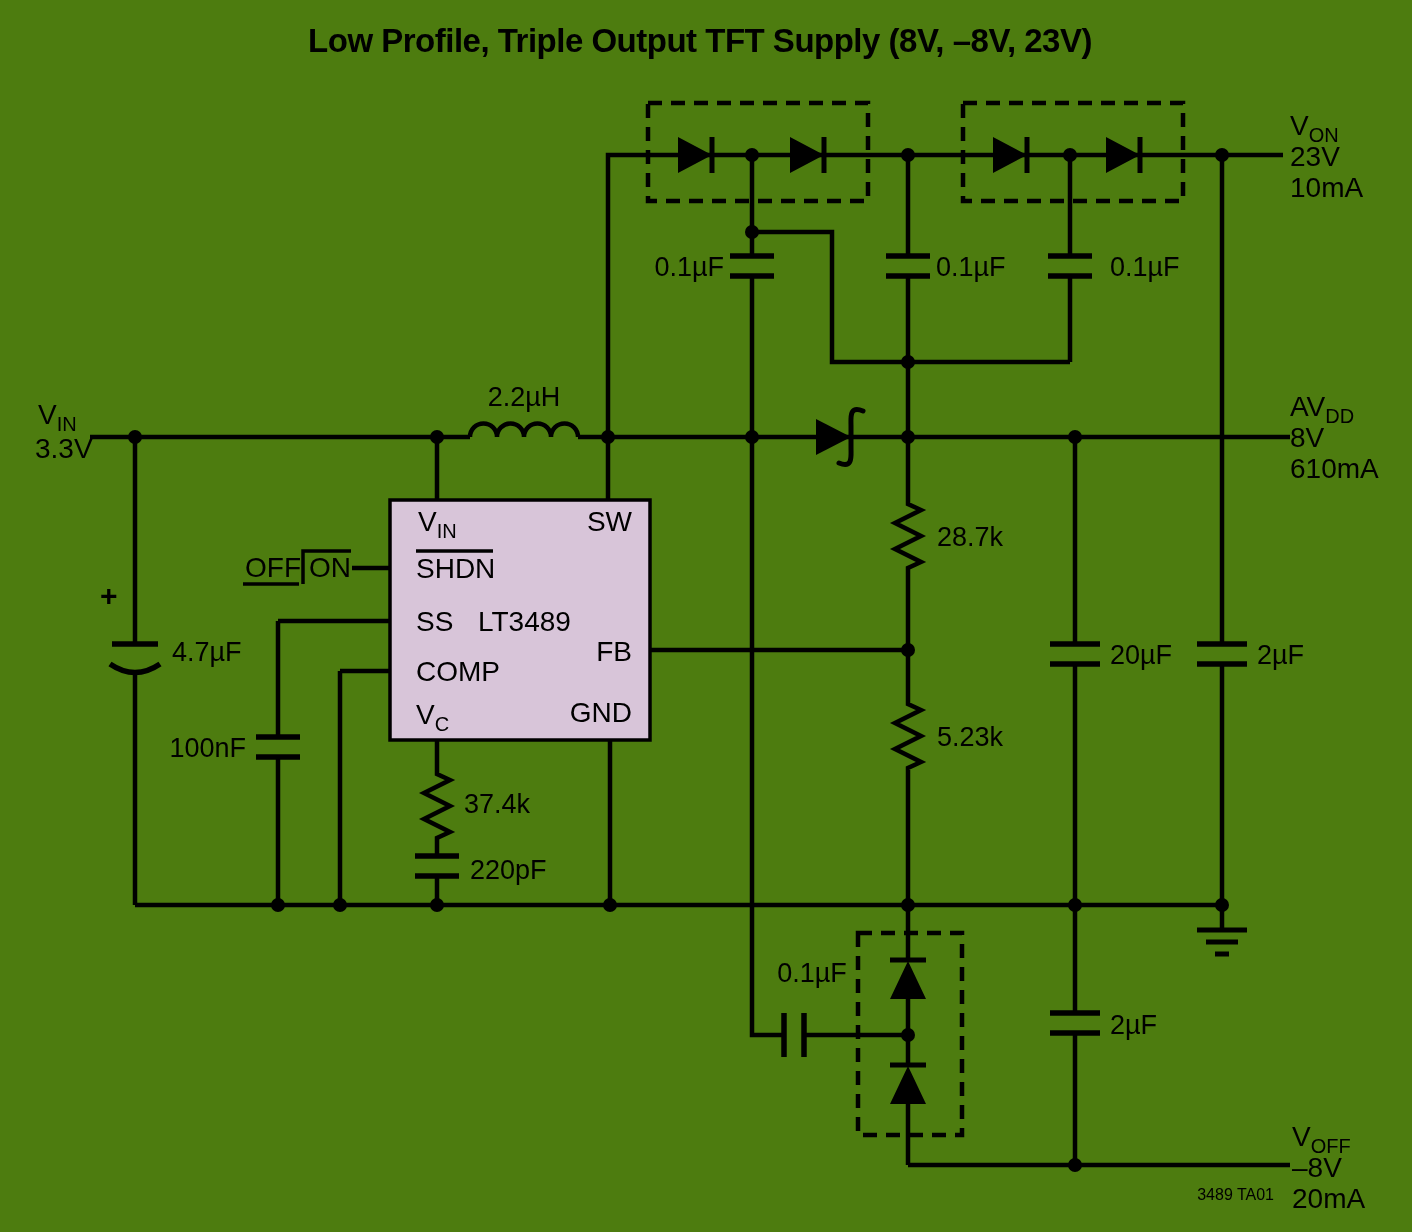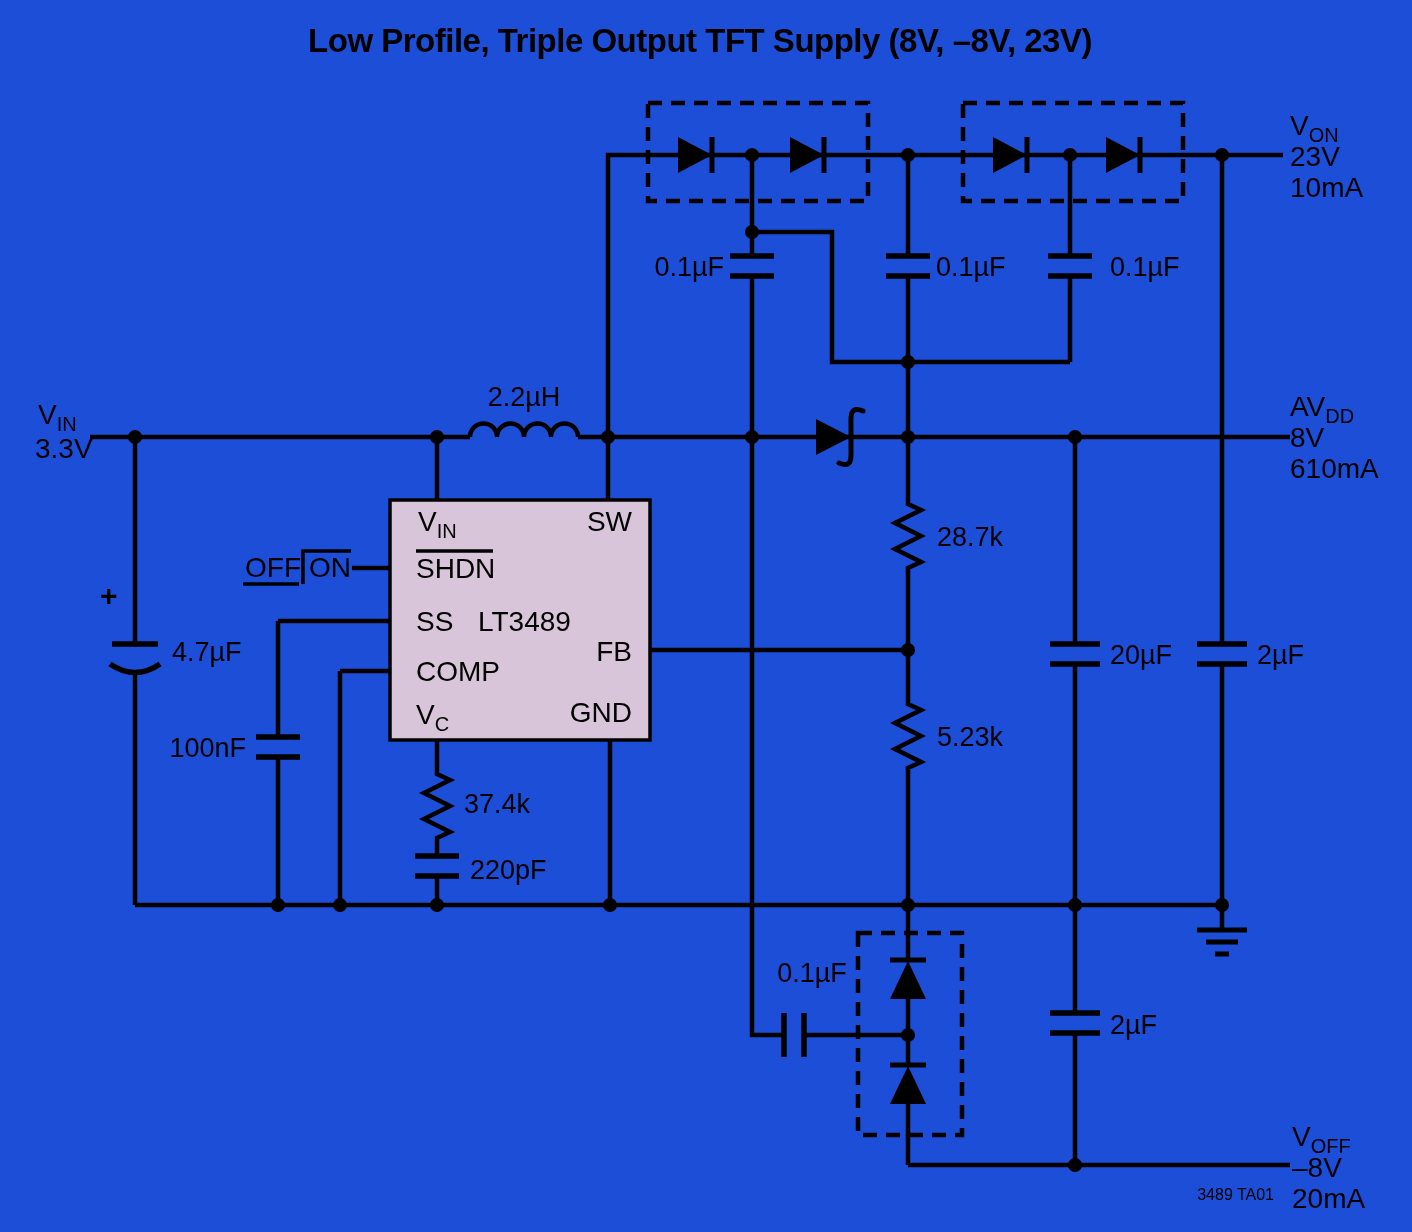--- a/index.html
+++ b/index.html
@@ -1,16 +1,16 @@
 <!DOCTYPE html>
 <html><head>
 <meta charset="utf-8">
 <style>
   html,body{margin:0;padding:0;background:#ffffff;}
-  .stage{width:1412px;height:1232px;position:relative;background:#1d4ed8;}
+  .stage{width:1412px;height:1232px;position:relative;background:#4d7c0f;}
   svg{display:block;}
   text{font-family:"Liberation Sans","DejaVu Sans",sans-serif;fill:#000;}
   .title-text{font-size:33px;font-weight:bold;letter-spacing:-0.5px;}
   .node{font-size:28px;}
   .lbl{font-size:27px;}
   .sub{font-size:20px;}
   .tiny{font-size:16px;}
   .plus{font-size:30px;font-weight:bold;}
   .wire{stroke:#000;stroke-width:4.5;fill:none;}
   .plate{stroke:#000;stroke-width:5.5;fill:none;}

